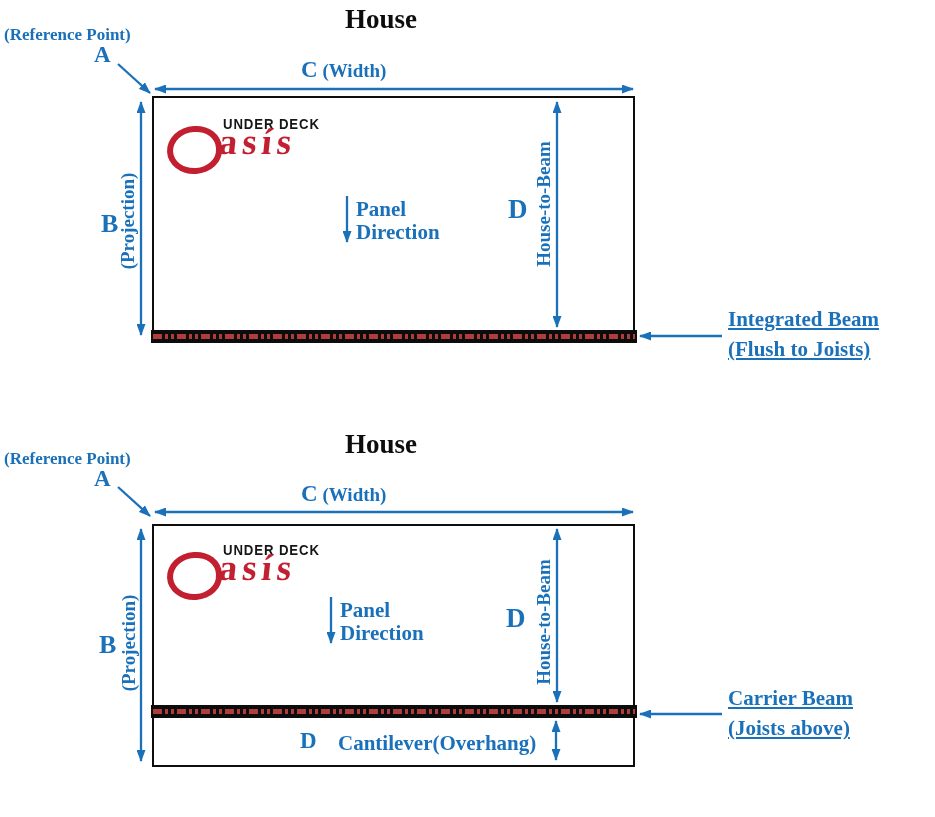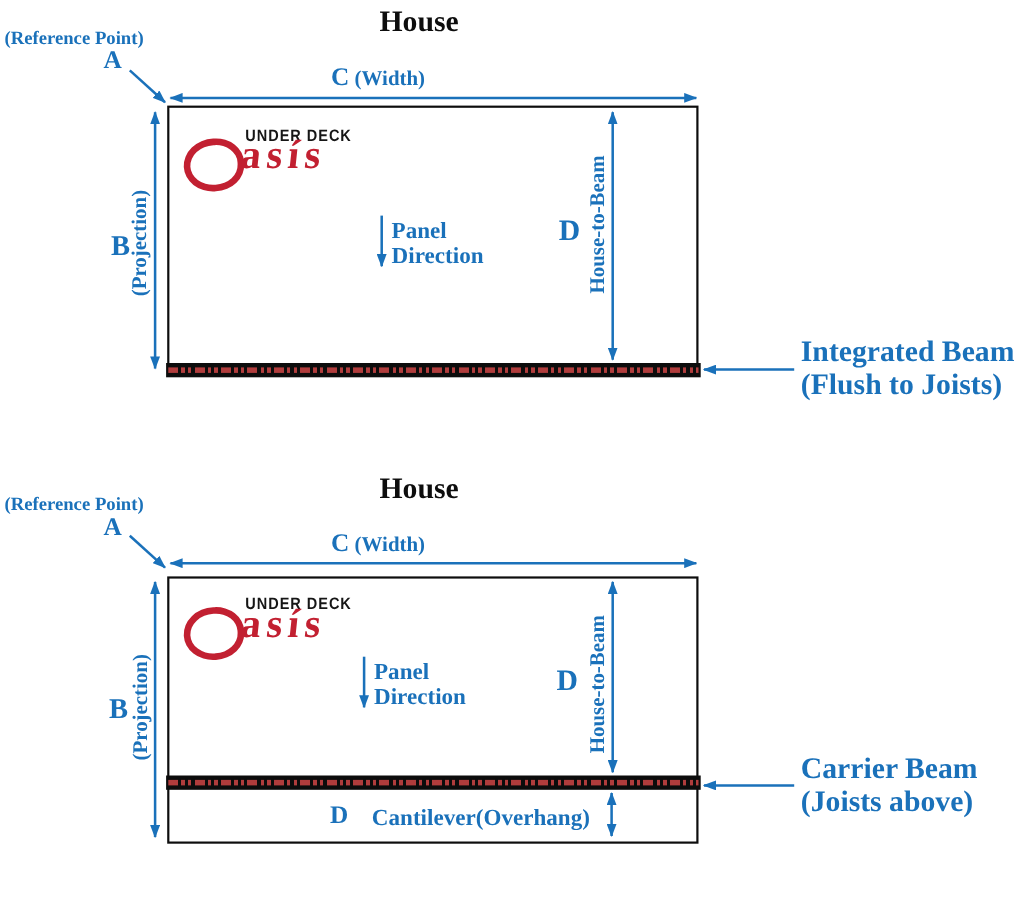--- a/index.html
+++ b/index.html
@@ -26,21 +26,21 @@
   .d-letter{font-size:27px;}
   .panel-label{width:100px;text-align:left;font-size:21px;line-height:23px;}
   .beam{background:#0c0c0c;}
   .beam::after{
     content:"";position:absolute;left:2px;right:2px;top:4px;height:5px;
     background:repeating-linear-gradient(90deg,
       var(--beam-red) 0 9px, transparent 9px 12px,
       var(--beam-red) 12px 15px, transparent 15px 18px,
       var(--beam-red) 18px 21px, transparent 21px 24px);
   }
-  .callout{font-size:27px;line-height:30px;}
+  .callout{font-size:21px;line-height:30px;text-decoration:underline;}
   .cant-letter{font-size:23px;}
   .cant-label{font-size:21px;}
   .logo{width:172px;height:64px;}
   .logo-o{
     position:absolute;left:0;top:12px;width:43px;height:36px;
     border:6px solid var(--logo-red);border-radius:52% 48% 50% 50%;
     transform:rotate(-3deg);
   }
   .logo-top{
     position:absolute;left:56px;top:1px;color:#161616;

